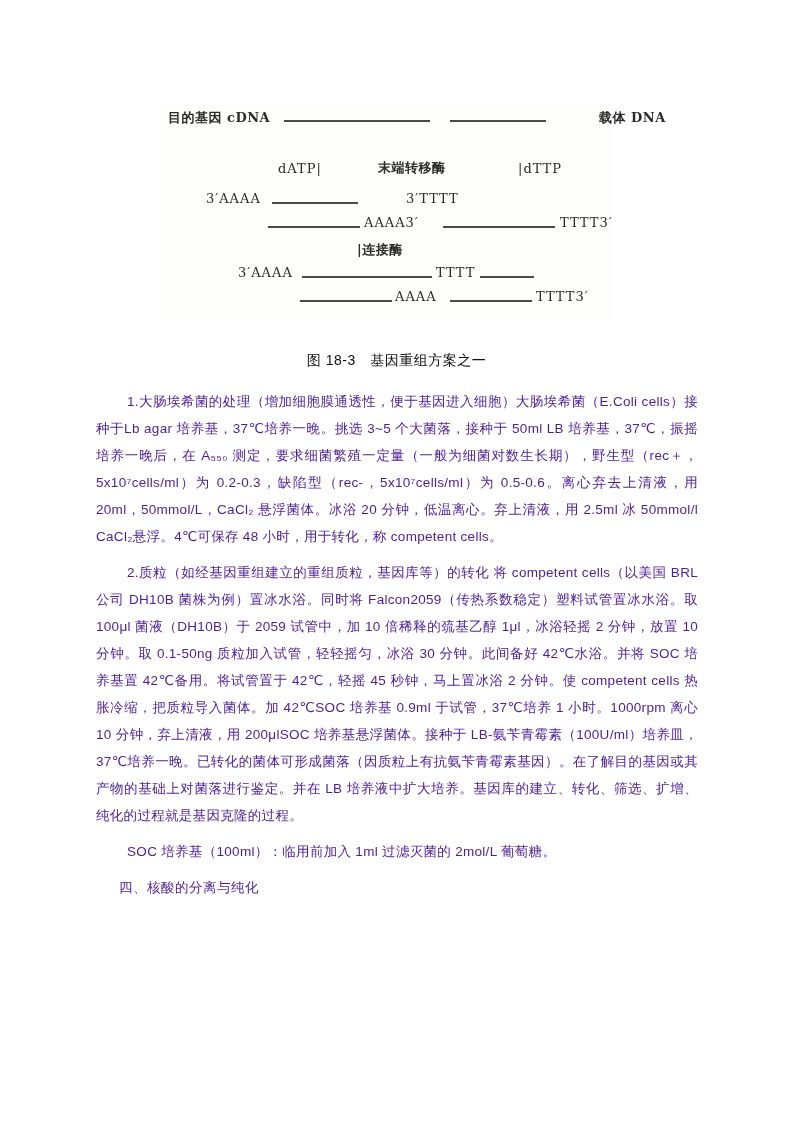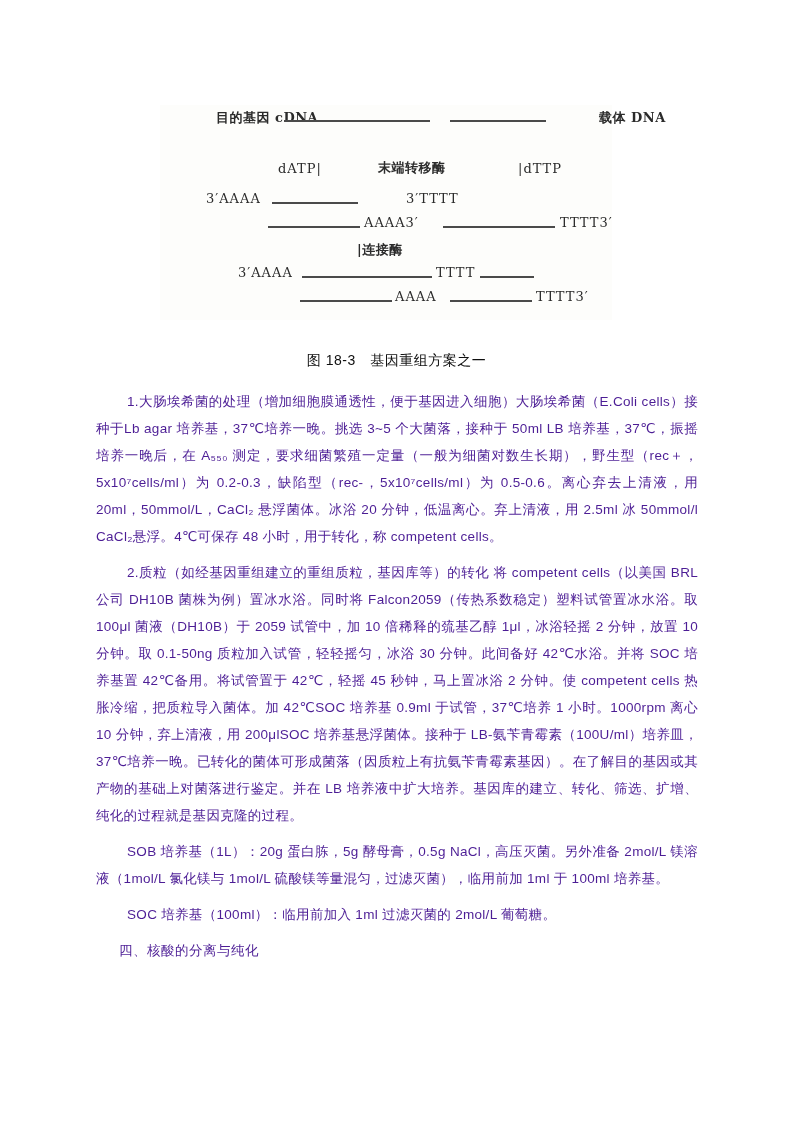--- a/index.html
+++ b/index.html
@@ -68,21 +68,21 @@
     letter-spacing: 0.5px;
   }
 </style>
 </head>
 <body>
 
 <div class="page">
 
   <div class="figure">
 
-    <span class="fig-label cjk" style="left:8px; top:4px;margin-left:48px;">目的基因 cDNA</span>
+    <span class="fig-label cjk" style="left:8px; top:4px;">目的基因 cDNA</span>
     <div class="hline" style="left:124px; top:15px; width:146px;"></div>
     <div class="hline" style="left:290px; top:15px; width:96px;"></div>
     <span class="fig-label cjk" style="left:394px; top:4px;margin-left:45px;">载体 DNA</span>
 
     <span class="fig-label" style="left:118px; top:56px;">dATP|</span>
     <span class="fig-label cjk bold" style="left:218px; top:54px;">末端转移酶</span>
     <span class="fig-label" style="left:358px; top:56px;">|dTTP</span>
 
     <span class="fig-label" style="left:46px; top:86px;">3′AAAA</span>
     <div class="hline" style="left:112px; top:97px; width:86px;"></div>
@@ -104,18 +104,17 @@
     <span class="fig-label" style="left:235px; top:184px;">AAAA</span>
     <div class="hline" style="left:290px; top:195px; width:82px;"></div>
     <span class="fig-label" style="left:376px; top:184px;">TTTT3′</span>
   </div>
 
   <div class="caption">图 18-3　基因重组方案之一</div>
 
   <div class="body">
     <p>1.大肠埃希菌的处理（增加细胞膜通透性，便于基因进入细胞）大肠埃希菌（E.Coli cells）接种于Lb agar 培养基，37℃培养一晚。挑选 3~5 个大菌落，接种于 50ml LB 培养基，37℃，振摇培养一晚后，在 A₅₅₀ 测定，要求细菌繁殖一定量（一般为细菌对数生长期），野生型（rec＋，5x10⁷cells/ml）为 0.2-0.3，缺陷型（rec-，5x10⁷cells/ml）为 0.5-0.6。离心弃去上清液，用 20ml，50mmol/L，CaCl₂ 悬浮菌体。冰浴 20 分钟，低温离心。弃上清液，用 2.5ml 冰 50mmol/l CaCl₂悬浮。4℃可保存 48 小时，用于转化，称 competent cells。</p>
     <p>2.质粒（如经基因重组建立的重组质粒，基因库等）的转化 将 competent cells（以美国 BRL 公司 DH10B 菌株为例）置冰水浴。同时将 Falcon2059（传热系数稳定）塑料试管置冰水浴。取 100μl 菌液（DH10B）于 2059 试管中，加 10 倍稀释的巯基乙醇 1μl，冰浴轻摇 2 分钟，放置 10 分钟。取 0.1-50ng 质粒加入试管，轻轻摇匀，冰浴 30 分钟。此间备好 42℃水浴。并将 SOC 培养基置 42℃备用。将试管置于 42℃，轻摇 45 秒钟，马上置冰浴 2 分钟。使 competent cells 热胀冷缩，把质粒导入菌体。加 42℃SOC 培养基 0.9ml 于试管，37℃培养 1 小时。1000rpm 离心 10 分钟，弃上清液，用 200μlSOC 培养基悬浮菌体。接种于 LB-氨苄青霉素（100U/ml）培养皿，37℃培养一晚。已转化的菌体可形成菌落（因质粒上有抗氨苄青霉素基因）。在了解目的基因或其产物的基础上对菌落进行鉴定。并在 LB 培养液中扩大培养。基因库的建立、转化、筛选、扩增、纯化的过程就是基因克隆的过程。</p>
-    <p>SOB 培养基（1L）：20g 蛋白胨，5g 酵母膏，0.5g NaCl，高压灭菌。另外准备 2mol/L 镁溶液（1mol/L 氯化镁与 1mol/L 硫酸镁等量混匀，过滤灭菌），临用前加 1ml 于 100ml 培养基。</p>
     <p>SOC 培养基（100ml）：临用前加入 1ml 过滤灭菌的 2mol/L 葡萄糖。</p>
     <p class="heading">四、核酸的分离与纯化</p>
   </div>
 
 </div>
 
 </body></html>

